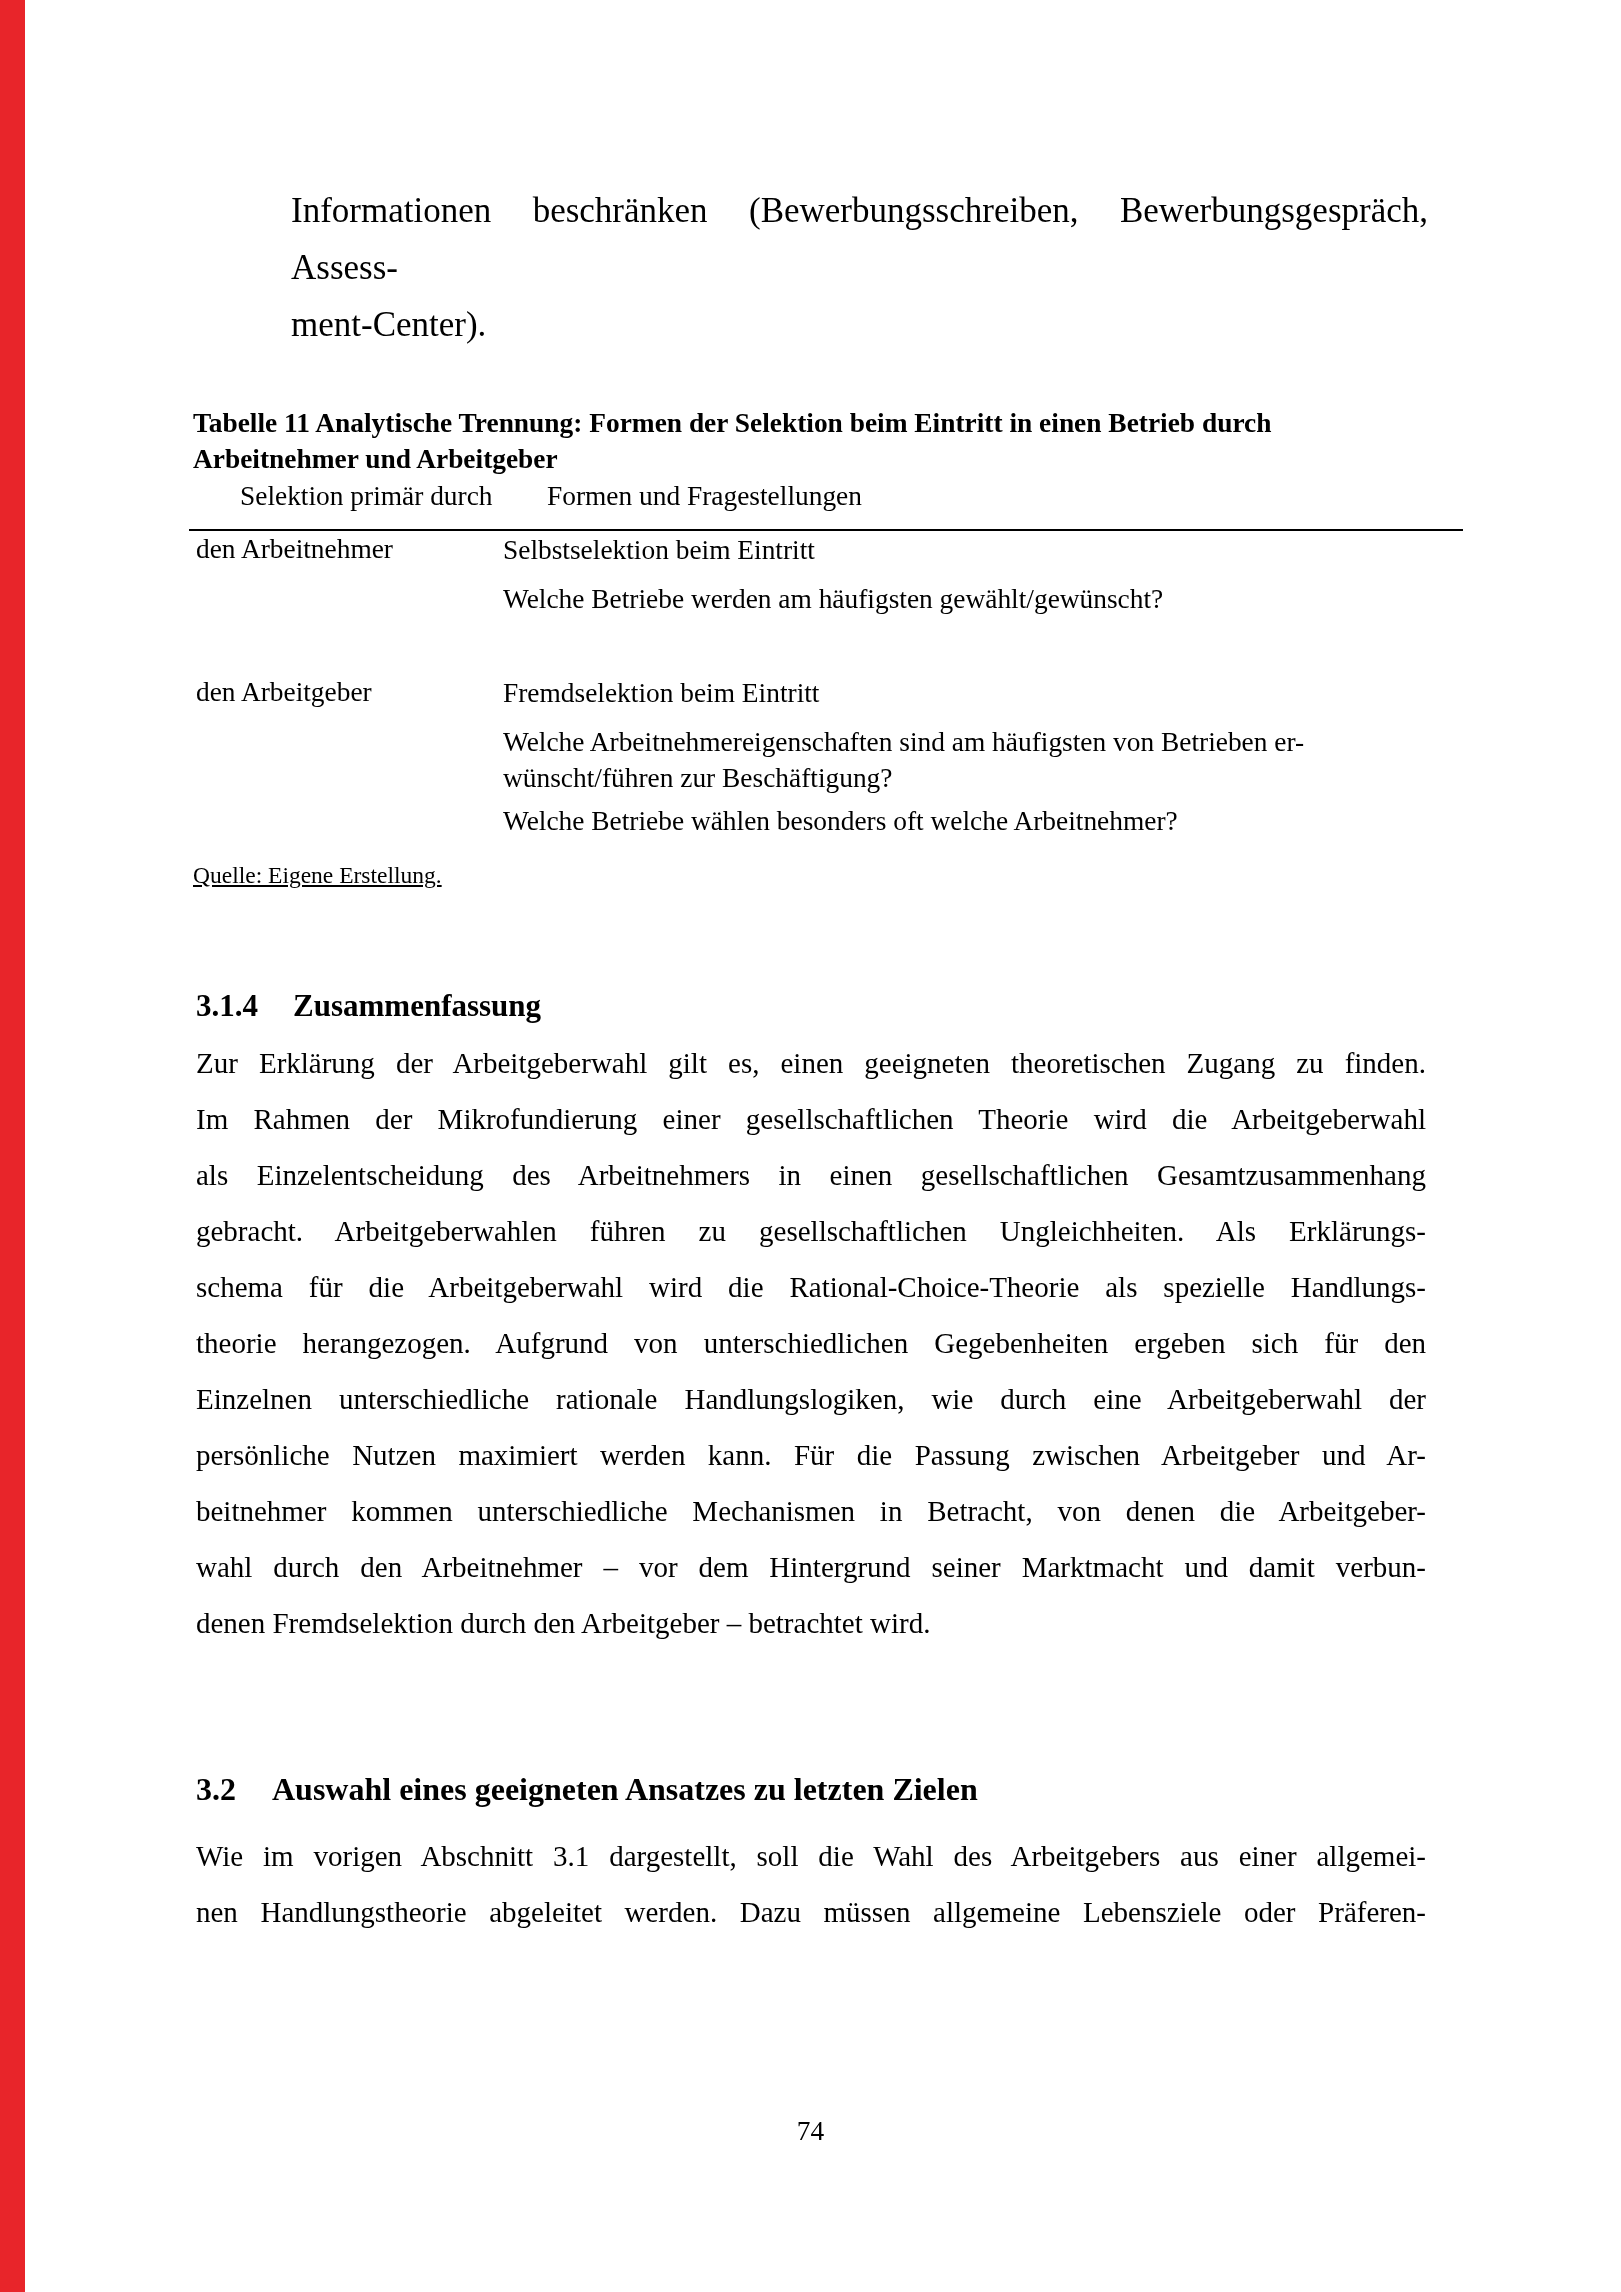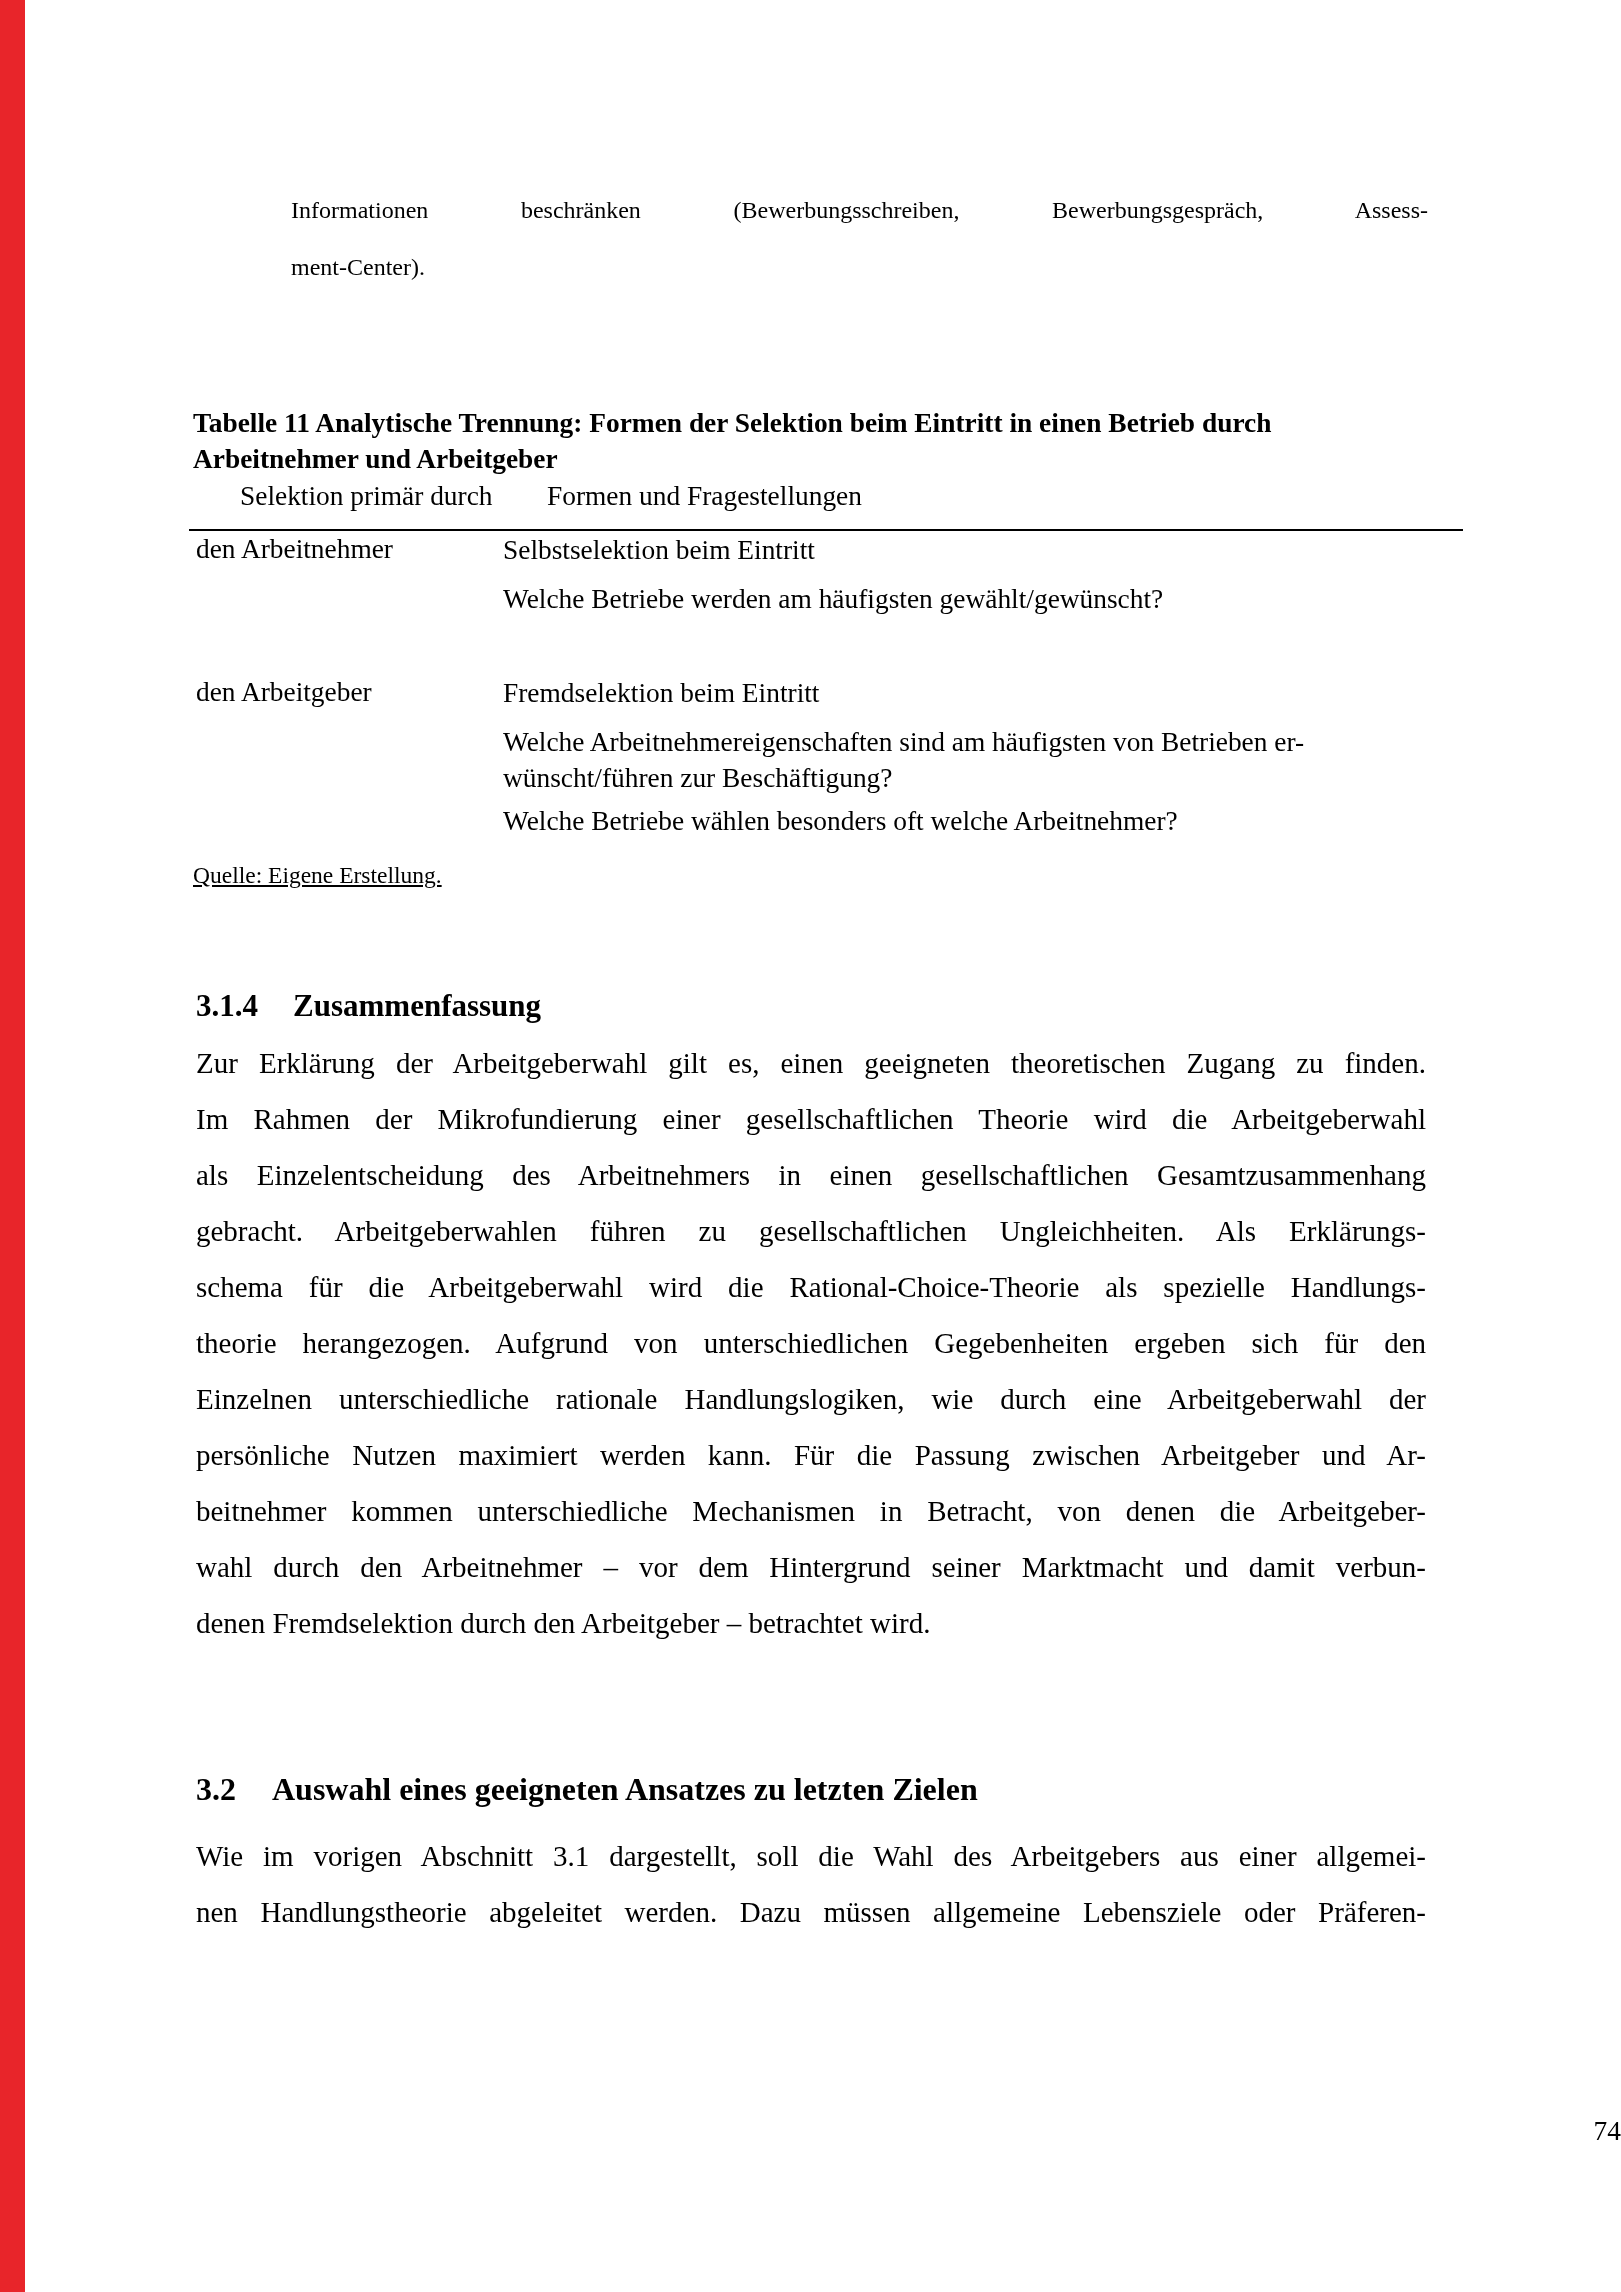--- a/index.html
+++ b/index.html
@@ -16,21 +16,21 @@
     position: absolute;
     left: 0; top: 0;
     width: 24.5px; height: 2293px;
     background: #e8252a;
   }
   .abs { position: absolute; }
 
   
   .intro {
     left: 291px; top: 182px; width: 1137px;
-    font-size: 24px; line-height: 57px;
+    font-size: 35px; line-height: 57px;
   }
   .jline { text-align: justify; text-align-last: justify; }
 
   
   .tbl-caption {
     left: 193px; top: 405px; width: 1284px;
     font-size: 27.4px; font-weight: bold; line-height: 36px;
   }
 
   
@@ -59,21 +59,21 @@
   
   .bodytext {
     left: 196px; width: 1230px;
     font-size: 29px; line-height: 56px;
   }
   .b314 { top: 1035px; }
   .b32  { top: 1828px; }
 
   .pagenum {
     left: 0; top: 2115px; width: 1621px;
-    text-align: right; font-size: 27.4px; line-height: 33px;
+    text-align: center; font-size: 27.4px; line-height: 33px;
   }
 </style>
 </head>
 <body>
 
 <div class="page">
 
   <div class="red-bar"></div>
 
   <div class="abs intro">

